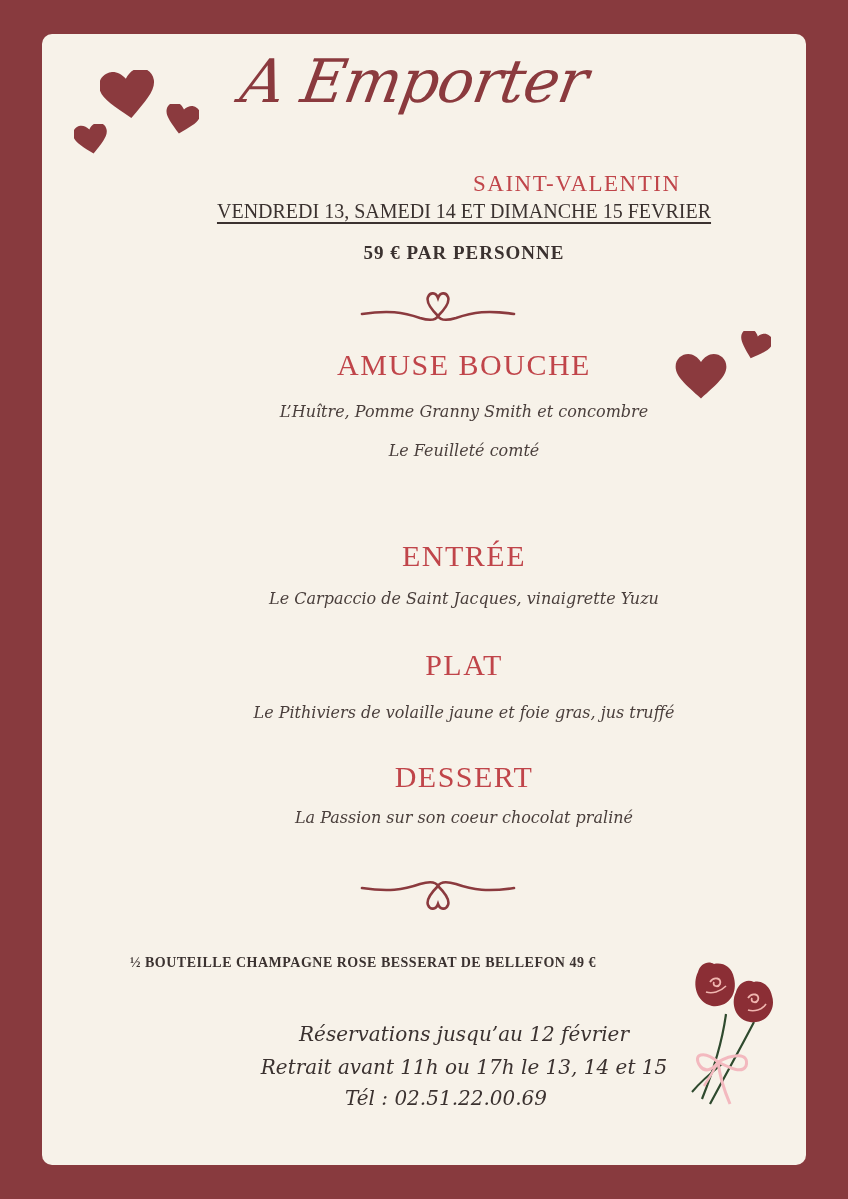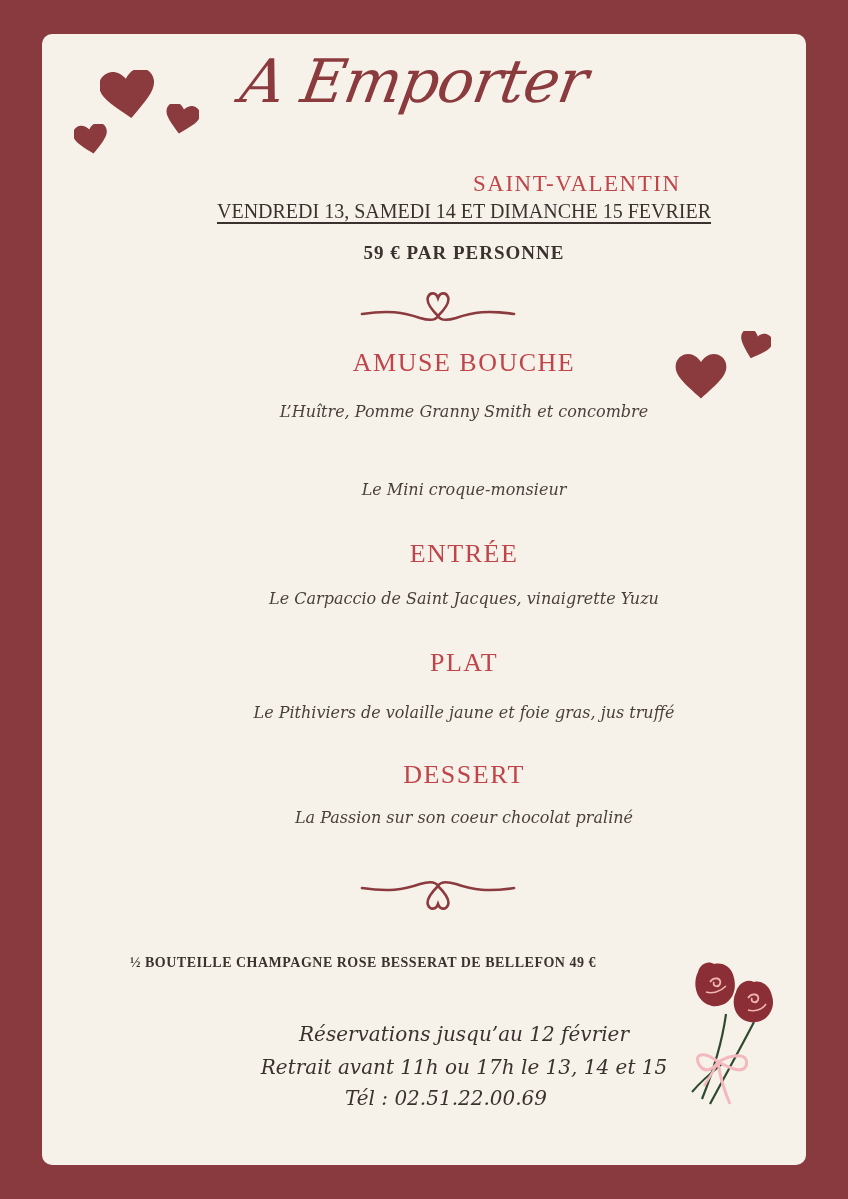--- a/index.html
+++ b/index.html
@@ -46,21 +46,21 @@
   .dates span { text-decoration: underline; text-underline-offset: 4px; text-decoration-thickness: 1.5px; }
   .price {
     top: 208px;
     font-size: 19px;
     font-weight: bold;
     letter-spacing: 1px;
     color: #3b3230;
   }
   .section-title {
     font-family: "Liberation Serif", serif;
-    font-size: 26px;
+    font-size: 30px;
     color: #c0454a;
     letter-spacing: 1.5px;
   }
   .item {
     font-family: "DejaVu Serif", serif;
     font-style: italic;
     font-size: 16px;
     color: #4a3f3c;
   }
   .champagne {
@@ -106,21 +106,21 @@
 
   <div class="center dates"><span>VENDREDI 13, SAMEDI 14 ET DIMANCHE 15 FEVRIER</span></div>
   <div class="center price">59 € PAR PERSONNE</div>
 
   <svg class="abs" style="left:316px;top:254px" width="160" height="40" viewBox="0 0 160 40">
     <path d="M4 26 C 30 22, 45 24, 62 30 C 72 33, 78 32, 80 28 C 72 20, 68 14, 70 9 C 72 4, 78 4, 80 10 C 82 4, 88 4, 90 9 C 92 14, 88 20, 80 28 C 82 32, 88 33, 98 30 C 115 24, 130 22, 156 26" fill="none" stroke="#8b3a3e" stroke-width="2.6" stroke-linecap="round"></path>
   </svg>
 
   <div class="center section-title" style="top:314px">AMUSE BOUCHE</div>
   <div class="center item" style="top:368px">L’Huître, Pomme Granny Smith et concombre</div>
-  <div class="center item" style="top:446px">Le Mini croque-monsieur</div>
+  <div class="center item" style="top:407px">Le Feuilleté comté</div>
 
   <div class="center section-title" style="top:505px">ENTRÉE</div>
   <div class="center item" style="top:555px">Le Carpaccio de Saint Jacques, vinaigrette Yuzu</div>
 
   <div class="center section-title" style="top:614px">PLAT</div>
   <div class="center item" style="top:669px">Le Pithiviers de volaille jaune et foie gras, jus truffé</div>
 
   <div class="center section-title" style="top:726px">DESSERT</div>
   <div class="center item" style="top:774px">La Passion sur son coeur chocolat praliné</div>
 

